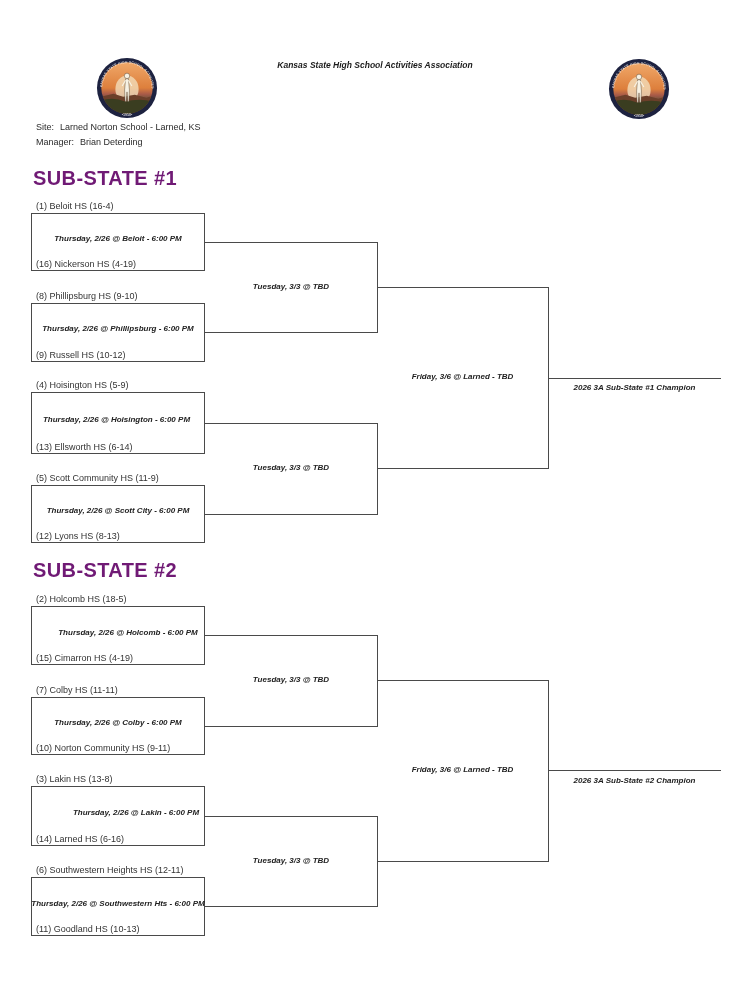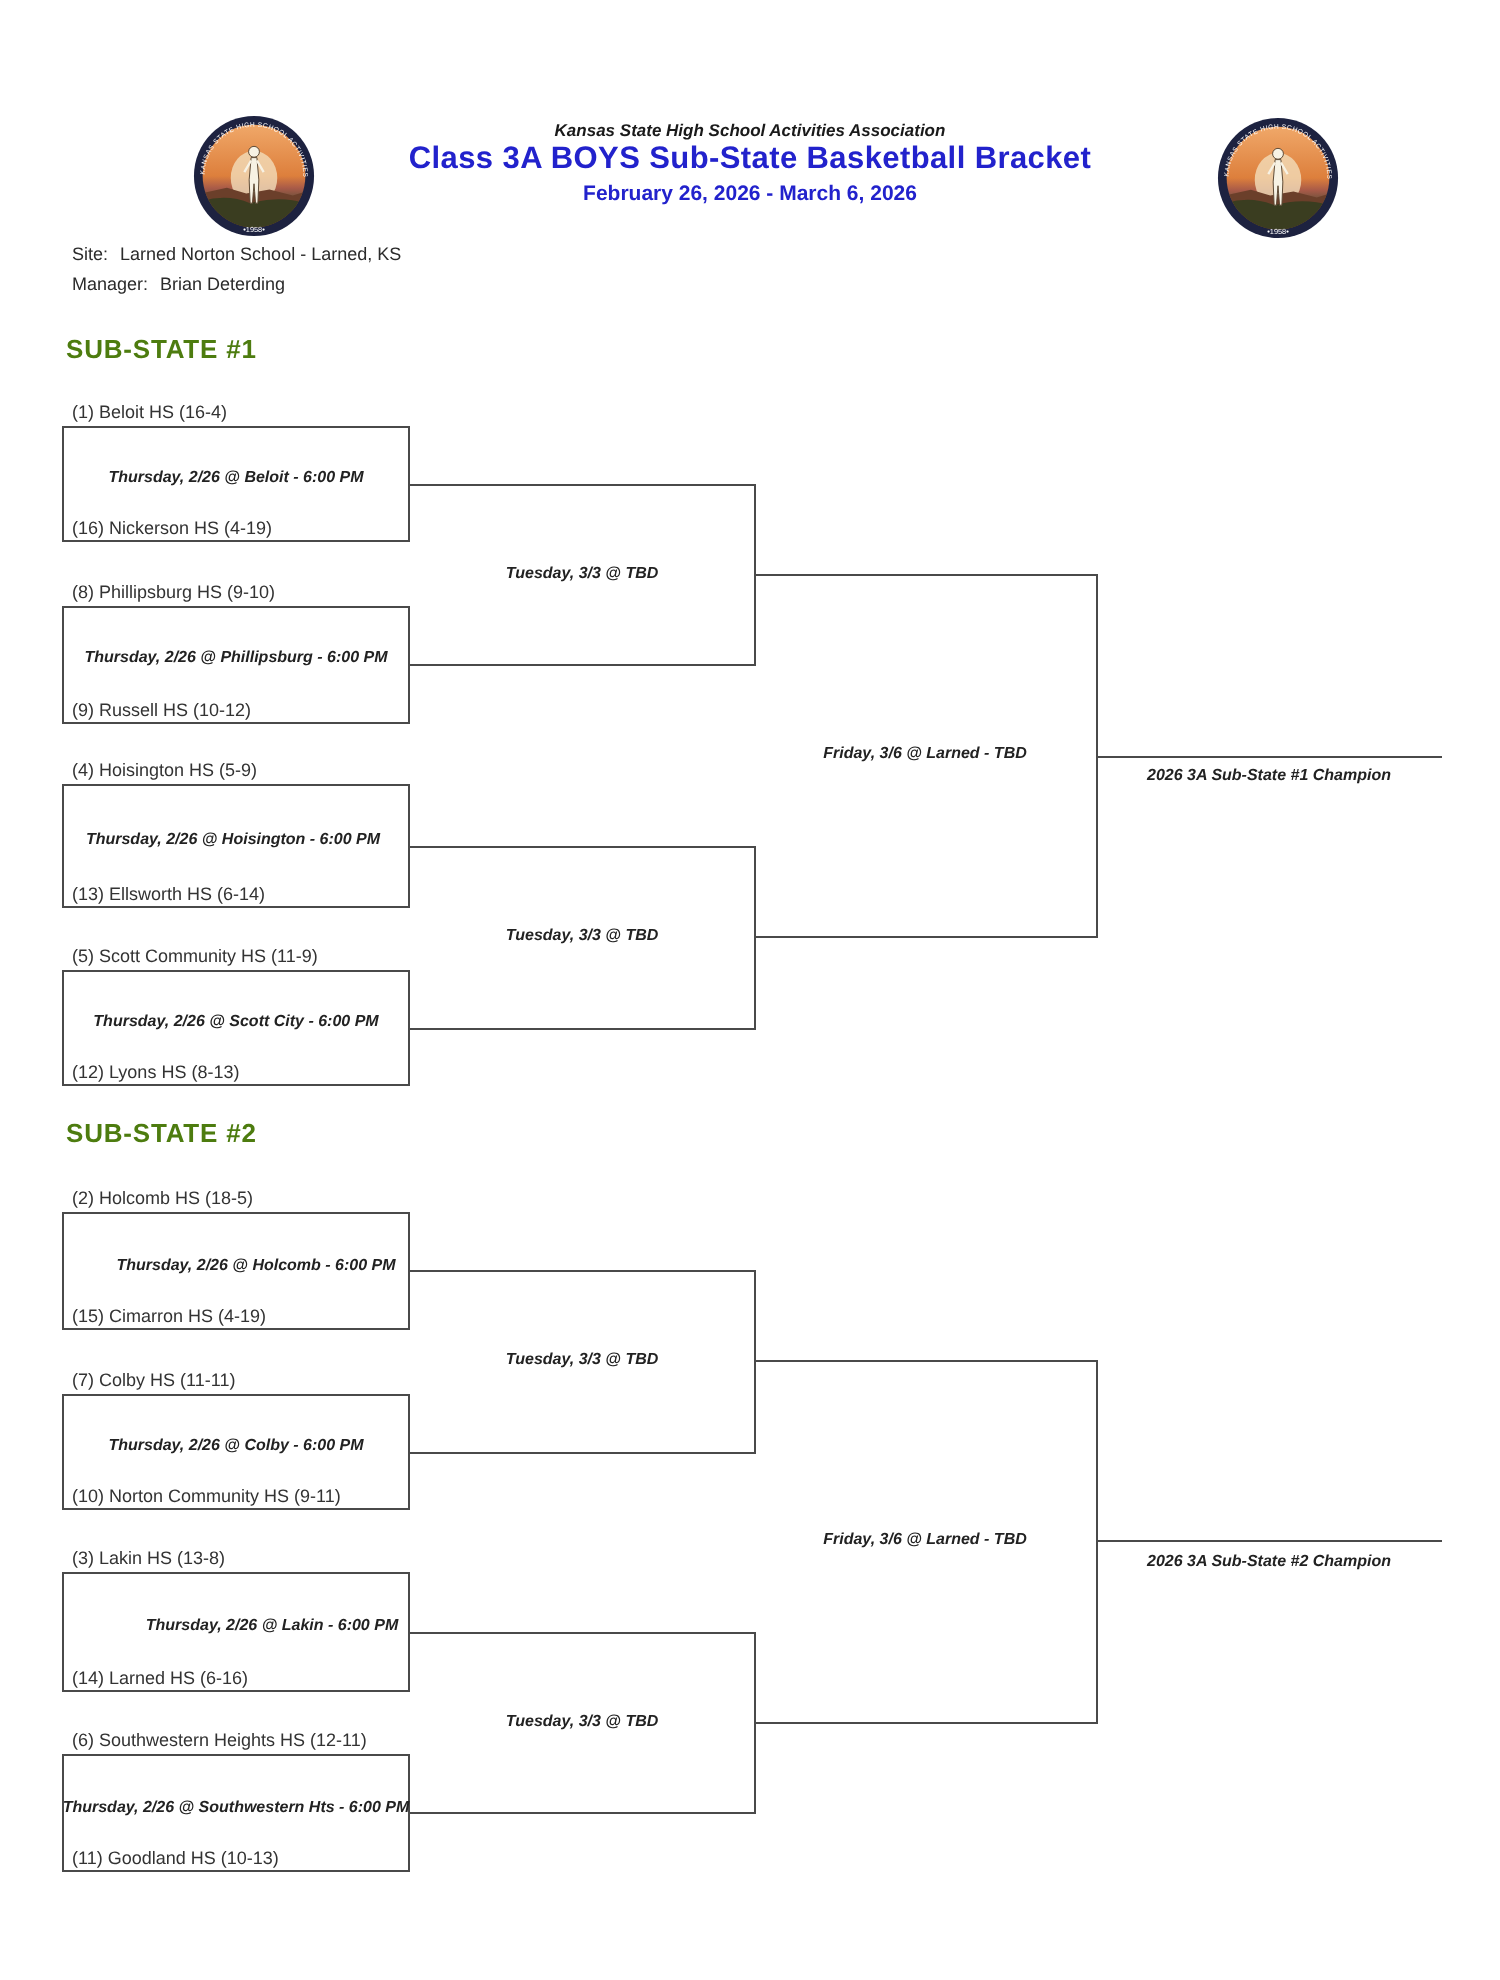--- a/index.html
+++ b/index.html
@@ -5,21 +5,21 @@
   html,body{margin:0;padding:0;background:#ffffff;}
   .page{position:relative;width:750px;height:990px;background:#ffffff;
         font-family:"Liberation Sans",sans-serif;color:#333;overflow:hidden;}
   .layer{position:absolute;left:0;top:0;width:100%;height:100%;}
   .ctr{position:absolute;left:0;width:100%;text-align:center;white-space:nowrap;}
   .assoc{font-size:8.5px;font-weight:bold;font-style:italic;color:#1a1a1a;}
   .main-title{font-size:15.5px;font-weight:bold;color:#2222cc;letter-spacing:0.2px;}
   .dates{font-size:10.5px;font-weight:bold;color:#2222cc;}
   .meta{position:absolute;font-size:9px;color:#2b2b2b;white-space:nowrap;}
   .meta .b{font-weight:normal;margin-right:6px;}
-  .ss-head{position:absolute;font-size:13px;font-weight:bold;color:#4d7c0f;
+  .ss-head{position:absolute;font-size:20px;font-weight:bold;color:#701a75;
            letter-spacing:0.4px;white-space:nowrap;}
   .gamebox{position:absolute;border:1px solid #4a4a4a;box-sizing:border-box;}
   .hline{position:absolute;height:1px;background:#4a4a4a;}
   .vline{position:absolute;width:1px;background:#4a4a4a;}
   .team{position:absolute;font-size:9px;color:#333;white-space:nowrap;line-height:12px;}
   .gdate,.rlabel{position:absolute;font-size:8px;font-weight:bold;font-style:italic;
                  color:#222;text-align:center;white-space:nowrap;line-height:11px;}
   .logo{position:absolute;}
 </style>
 </head>
@@ -85,22 +85,20 @@
       <path d="M30.5,22.5 L33.5,22.5 L34.5,34 L34,46 L32.8,46 L32,36 L31.2,46 L30,46 L29.5,34 Z" fill="#f7f2e4" stroke="#5a4632" stroke-width="0.5"></path>
       <path d="M30.5,24 L27,30 M33.5,24 L37,30" stroke="#f7f2e4" stroke-width="1.2" fill="none"></path>
     </g>
     <text font-size="3.4" fill="#ffffff" letter-spacing="0.3">
       <textPath href="#ringR" startOffset="1%">KANSAS STATE HIGH SCHOOL ACTIVITIES ASSOCIATION</textPath>
     </text>
     <text x="32" y="61" font-size="3.8" fill="#ffffff" text-anchor="middle">•1958•</text>
   </svg>
 
   <div class="ctr assoc" style="top:60px">Kansas State High School Activities Association</div>
-  <div class="ctr main-title" style="top:71px">Class 3A BOYS Sub-State Basketball Bracket</div>
-  <div class="ctr dates" style="top:91px">February 26, 2026 - March 6, 2026</div>
 
   <div class="meta" style="left:36px;top:122px">
     <span class="b">Site:</span><span>Larned Norton School - Larned, KS</span>
   </div>
   <div class="meta" style="left:36px;top:137px">
     <span class="b">Manager:</span><span>Brian Deterding</span>
   </div>
 
   <div class="layer">
     <div class="ss-head" style="left:33px;top:167px">SUB-STATE #1</div>

